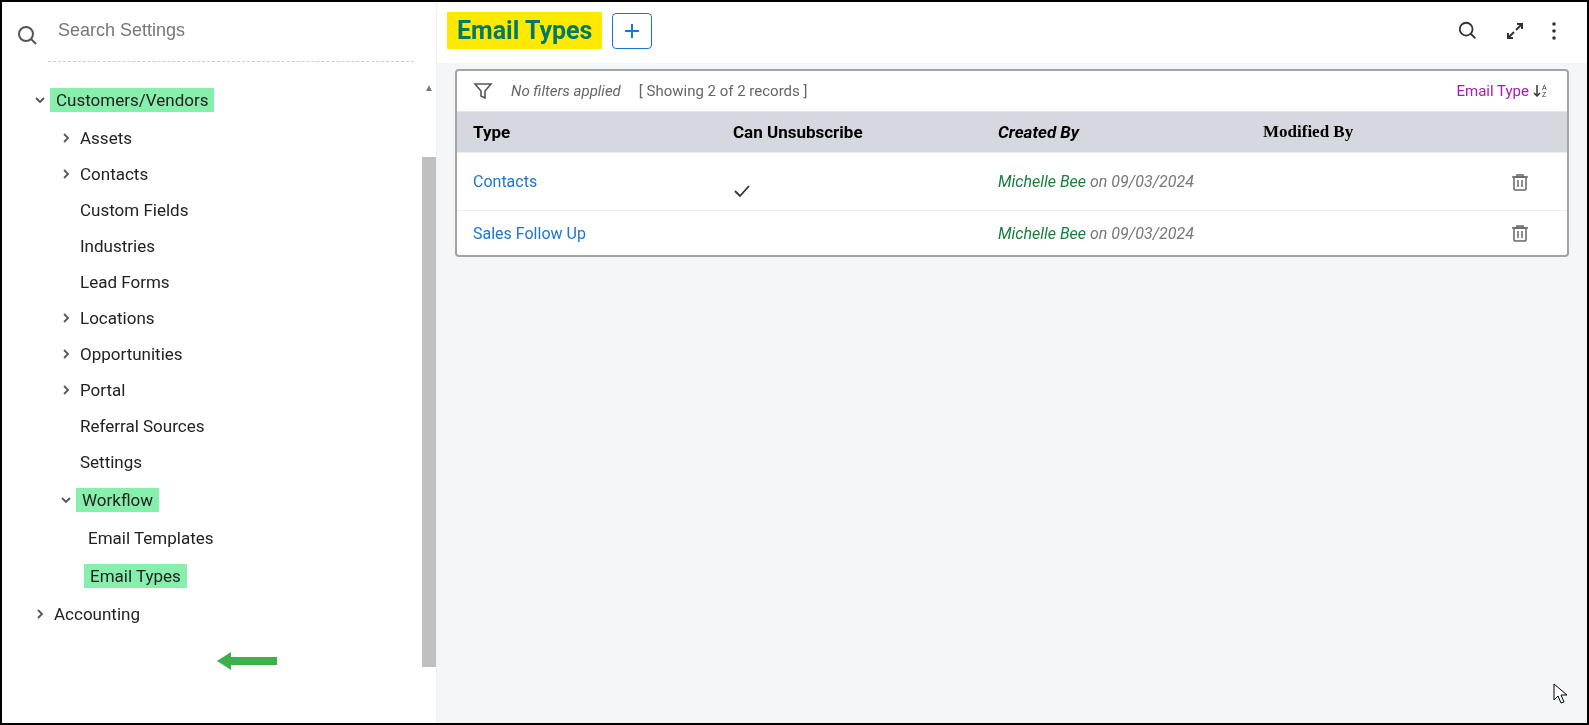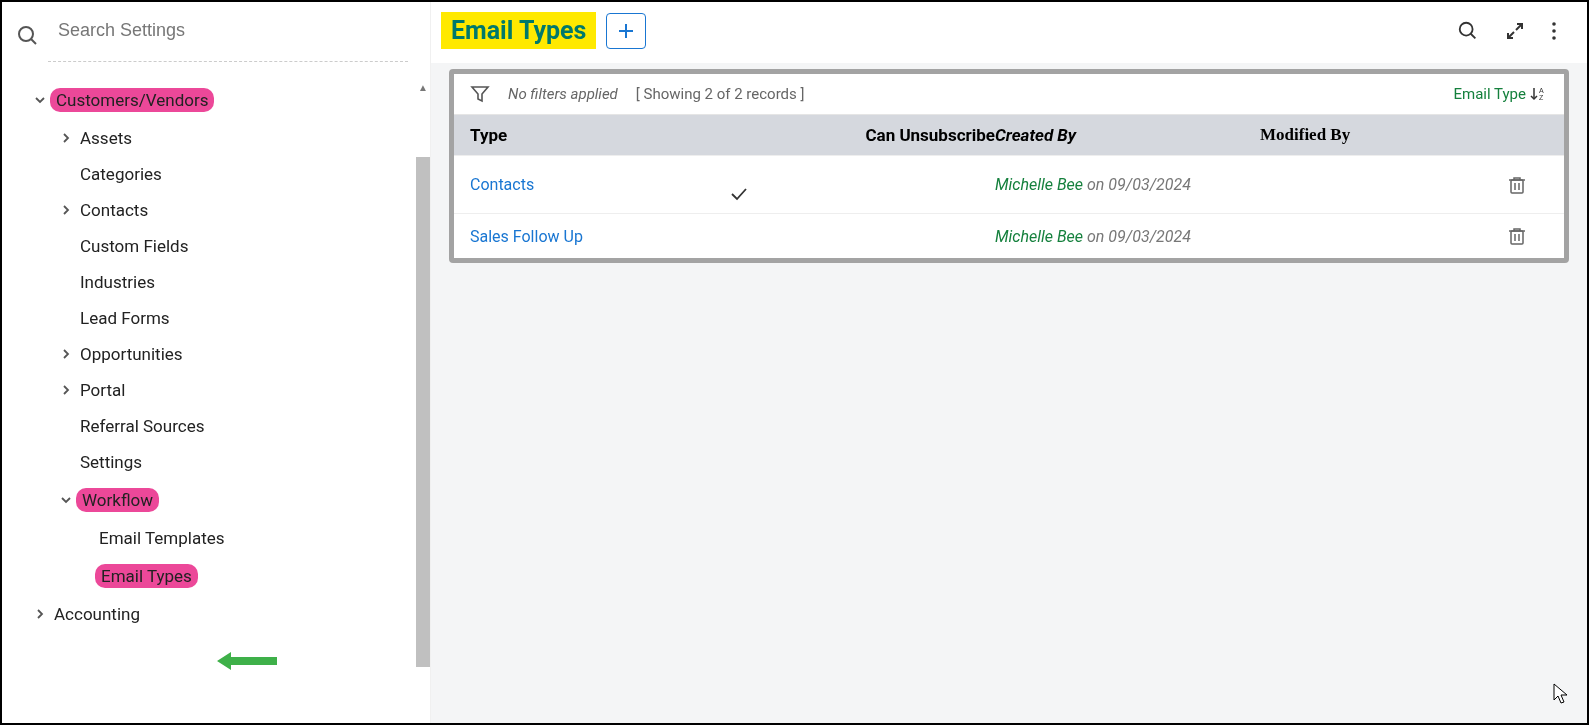--- a/index.html
+++ b/index.html
@@ -62,36 +62,36 @@
       font-size: 17px;
       color: #222;
     }
     .nav-item.level-0 {
       padding-left: 28px;
     }
     .nav-item.level-1 {
       padding-left: 54px;
     }
     .nav-item.level-2 {
-      padding-left: 73px;
+      padding-left: 54px;
+      margin-left: 8px;
     }
     .nav-chevron {
       width: 20px;
       display: inline-flex;
       justify-content: center;
       color: #666;
       font-size: 13px;
     }
     .nav-label {
       padding-left: 4px;
     }
     .nav-label.highlight-teal {
-      background: #ec4899;
+      background: #86efac;
       padding: 2px 6px;
-      border-radius: 10px;
     }
     .nav-scroll-thumb {
       position: absolute;
       right: 0;
       top: 155px;
       width: 14px;
       height: 510px;
       background: #c0c0c0;
     }
     .nav-scroll-arrow {
@@ -160,21 +160,21 @@
       cursor: pointer;
       display: flex;
       align-items: center;
       justify-content: center;
     }
     .content-area {
       padding: 6px 18px 18px 18px;
     }
     .table-container {
       background: #fff;
-      border: 5px solid #a3a3a3;
+      border: 2px solid #a3a3a3;
       border-radius: 4px;
     }
     .filter-bar {
       display: flex;
       align-items: center;
       padding: 10px 16px;
       border-bottom: 1px solid #e5e5e5;
       gap: 18px;
     }
     .filter-icon {
@@ -190,32 +190,32 @@
       font-size: 15px;
     }
     .filter-spacer {
       flex: 1;
     }
     .sort-control {
       display: flex;
       align-items: center;
       gap: 4px;
       cursor: pointer;
-      color: #15803d;
+      color: #a21caf;
       font-size: 15px;
     }
     .table-header {
       display: flex;
       background: #d5d8de;
       padding: 10px 16px;
       font-weight: 700;
       font-size: 17px;
     }
     .col-type { width: 260px; }
-    .col-unsub { width: 265px; text-align: right; }
+    .col-unsub { width: 265px; }
     .col-created { width: 265px; font-style: italic; }
     .col-modified { width: 248px; flex: 1; font-family: Liberation Serif, serif; }
     .col-actions { width: 40px; text-align: right; }
     .table-row {
       display: flex;
       padding: 12px 16px;
       border-top: 1px solid #eee;
       align-items: center;
       font-size: 16px;
     }
@@ -272,42 +272,46 @@
       </div>
       <div class="nav-item level-1">
         <span class="nav-chevron">
           <svg width="12" height="12" viewBox="0 0 12 12" fill="none" stroke="#555" stroke-width="1.8">
               <polyline points="4,2 8,6 4,10"></polyline>
             </svg>
         </span>
         <span class="nav-label">Assets</span>
       </div>
       <div class="nav-item level-1">
-        <span class="nav-chevron"></span>
-        <span class="nav-label">Categories</span>
-      </div>
-      <div class="nav-item level-1">
         <span class="nav-chevron">
           <svg width="12" height="12" viewBox="0 0 12 12" fill="none" stroke="#555" stroke-width="1.8">
               <polyline points="4,2 8,6 4,10"></polyline>
             </svg>
         </span>
         <span class="nav-label">Contacts</span>
       </div>
       <div class="nav-item level-1">
         <span class="nav-chevron"></span>
         <span class="nav-label">Custom Fields</span>
       </div>
       <div class="nav-item level-1">
         <span class="nav-chevron"></span>
         <span class="nav-label">Industries</span>
       </div>
       <div class="nav-item level-1">
         <span class="nav-chevron"></span>
         <span class="nav-label">Lead Forms</span>
+      </div>
+      <div class="nav-item level-1">
+        <span class="nav-chevron">
+          <svg width="12" height="12" viewBox="0 0 12 12" fill="none" stroke="#555" stroke-width="1.8">
+              <polyline points="4,2 8,6 4,10"></polyline>
+            </svg>
+        </span>
+        <span class="nav-label">Locations</span>
       </div>
       <div class="nav-item level-1">
         <span class="nav-chevron">
           <svg width="12" height="12" viewBox="0 0 12 12" fill="none" stroke="#555" stroke-width="1.8">
               <polyline points="4,2 8,6 4,10"></polyline>
             </svg>
         </span>
         <span class="nav-label">Opportunities</span>
       </div>
       <div class="nav-item level-1">

